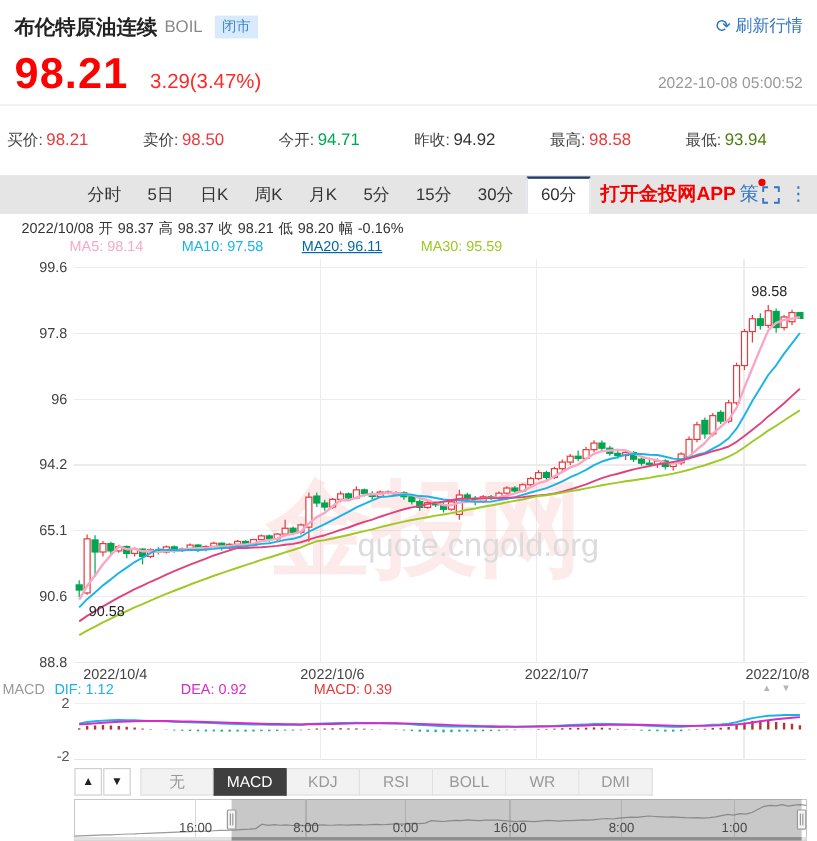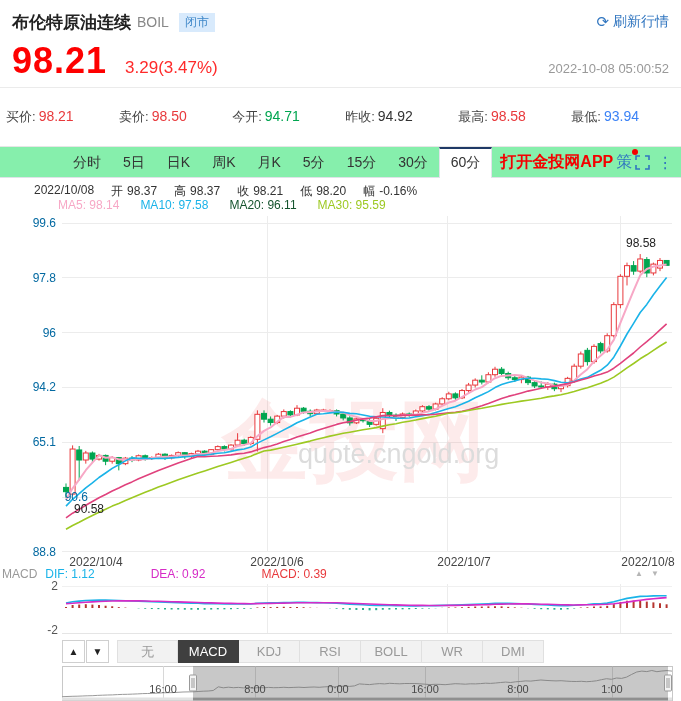--- a/index.html
+++ b/index.html
@@ -14,38 +14,38 @@
   .refresh-ic{font-size:15px;}
   .price-row{display:flex;align-items:baseline;margin-top:6px;}
   .big-price{font-size:36px;font-weight:bold;color:#fe0000;letter-spacing:1px;}
   .chg{font-size:17px;color:#fe2a2a;margin-left:18px;}
   .stamp{margin-left:auto;color:#999;font-size:13px;}
   
   .quote-row{box-sizing:border-box;height:58px;display:flex;align-items:center;justify-content:space-between;padding:0 42px 0 6px;}
   .q-item{font-size:13px;color:#444;white-space:nowrap;}
   .q-item b{font-weight:normal;font-size:14px;margin-left:3px;}
   
-  .tabbar{box-sizing:border-box;height:32px;background:#86efac;border-top:1px solid #e6e6e6;border-bottom:1px solid #dfe3e8;display:flex;align-items:stretch;padding-left:62px;}
+  .tabbar{box-sizing:border-box;height:32px;background:#e5e5e5;border-top:1px solid #e6e6e6;border-bottom:1px solid #dfe3e8;display:flex;align-items:stretch;padding-left:62px;}
   .ptab{font-size:14px;color:#333;line-height:30px;padding:0 11px;cursor:pointer;}
   .ptab.active{background:#fff;border-top:2px solid #1f3a66;border-left:1px solid #e0e4ea;border-right:1px solid #e0e4ea;line-height:27px;margin-bottom:-1px;text-align:right;}
   .tab-right{display:flex;align-items:center;margin-left:8px;gap:3px;}
   .applink{color:#f40000;font-weight:bold;font-size:16px;cursor:pointer;white-space:nowrap;}
   .strat{color:#3176c0;font-size:16px;cursor:pointer;position:relative;}
   .strat .dot{position:absolute;top:-3px;right:-6px;width:6px;height:6px;border-radius:50%;background:#f40000;}
   .fs-ic{cursor:pointer;display:flex;}
   .more-ic{color:#3176c0;font-size:16px;cursor:pointer;padding:0 4px;}
   
   .info-wrap{padding-top:5px;}
-  .ohlc-row{height:14px;font-size:12px;color:#333;padding-left:34px;display:flex;gap:13px;}
+  .ohlc-row{height:14px;font-size:12px;color:#333;padding-left:18px;display:flex;align-items:center;}
   .ohlc-row .it span{margin-left:4px;}
-  .ma-row{height:14px;font-size:12px;padding-left:58px;display:flex;gap:21px;margin-top:1px;}
+  .ma-row{height:14px;font-size:12px;padding-left:58px;display:flex;gap:32px;margin-top:1px;}
   
   .region{position:relative;height:486px;margin-top:4px;}
   #chart-svg{position:absolute;left:0;top:0;}
-  .ytick{position:absolute;width:56px;text-align:right;font-size:12px;color:#0369a1;line-height:14px;}
+  .ytick{position:absolute;width:56px;text-align:right;font-size:12px;color:#404040;line-height:14px;}
   .xlab{position:absolute;top:339px;font-size:12px;color:#444;transform:translateX(-50%);white-space:nowrap;}
   .anno{position:absolute;font-size:12px;color:#222;}
   .macd-legend{position:absolute;left:2px;top:351px;height:14px;font-size:12px;display:flex;gap:0;}
   .macd-legend .pl{color:#999;margin-right:8px;}
   .collapse{position:absolute;right:19px;top:353px;font-size:8px;color:#b5b5b5;letter-spacing:3px;cursor:pointer;}
   
   .ind-bar{position:absolute;left:62px;top:424px;display:flex;height:23px;}
   .arrow-btn{box-sizing:border-box;width:23px;height:23px;border:1px solid #cfcfcf;background:#fff;color:#222;font-size:10px;text-align:center;line-height:21px;cursor:pointer;}
   .arrow-btn+.arrow-btn{margin-left:1px;}
   .ind-tabs{display:flex;margin-left:8px;}
@@ -72,21 +72,21 @@
     <span class="stamp">2022-10-08 05:00:52</span>
   </div>
 </div>
 
 <div class="quote-row" id="quote-row">
     <span class="q-item"><span>买价:</span><b style="color: rgb(232, 57, 60);">98.21</b></span>
     <span class="q-item"><span>卖价:</span><b style="color: rgb(232, 57, 60);">98.50</b></span>
     <span class="q-item"><span>今开:</span><b style="color: rgb(0, 165, 80);">94.71</b></span>
     <span class="q-item"><span>昨收:</span><b style="color: rgb(51, 51, 51);">94.92</b></span>
     <span class="q-item"><span>最高:</span><b style="color: rgb(232, 57, 60);">98.58</b></span>
-    <span class="q-item"><span>最低:</span><b style="color: #3b82f6;">93.94</b></span>
+    <span class="q-item"><span>最低:</span><b style="color: #4d7c0f;">93.94</b></span>
   </div>
 
 <div class="tabbar">
   <span id="ptabs" style="display:flex">
       <span class="ptab">分时</span>
       <span class="ptab">5日</span>
       <span class="ptab">日K</span>
       <span class="ptab">周K</span>
       <span class="ptab">月K</span>
       <span class="ptab">5分</span>
@@ -111,21 +111,21 @@
     <span class="it">2022/10/08</span>
   <span class="it"><span>开</span><span>98.37</span></span>
       <span class="it"><span>高</span><span>98.37</span></span>
       <span class="it"><span>收</span><span>98.21</span></span>
       <span class="it"><span>低</span><span>98.20</span></span>
       <span class="it"><span>幅</span><span>-0.16%</span></span>
     </div>
   <div class="ma-row" id="ma-row">
       <span style="color: rgb(247, 168, 198);">MA5: 98.14</span>
       <span style="color: rgb(26, 179, 232);">MA10: 97.58</span>
-      <span style="color: #14532d;">MA20: 96.11</span>
+      <span style="color: #0369a1; text-decoration: underline;">MA20: 96.11</span>
       <span style="color: rgb(157, 201, 34);">MA30: 95.59</span>
     </div>
 </div>
 
 <div class="region" id="region">
   <svg id="chart-svg" width="681" height="486">
       <line x1="62" y1="7" x2="672" y2="7" stroke="#ececec" stroke-width="1" shape-rendering="crispEdges"></line>
       <line x1="62" y1="61.83" x2="672" y2="61.83" stroke="#ececec" stroke-width="1" shape-rendering="crispEdges"></line>
       <line x1="62" y1="116.66" x2="672" y2="116.66" stroke="#ececec" stroke-width="1" shape-rendering="crispEdges"></line>
       <line x1="62" y1="171.49" x2="672" y2="171.49" stroke="#ececec" stroke-width="1" shape-rendering="crispEdges"></line>
@@ -473,19 +473,19 @@
         <span class="itab">BOLL</span>
         <span class="itab">WR</span>
         <span class="itab">DMI</span>
       </span>
   </div>
 <div class="ytick" style="top: 0px;">99.6</div>
     <div class="ytick" style="top: 54.83px;">97.8</div>
     <div class="ytick" style="top: 109.66px;">96</div>
     <div class="ytick" style="top: 164.49px;">94.2</div>
     <div class="ytick" style="top: 219.32px;">65.1</div>
-    <div class="ytick" style="top: 274.15px; padding-left: 32px;">90.6</div>
+    <div class="ytick" style="top: 274.15px;">90.6</div>
     <div class="ytick" style="top: 328.98px;">88.8</div>
     <div class="xlab" style="left: 96px;">2022/10/4</div>
     <div class="xlab" style="left: 277px;">2022/10/6</div>
     <div class="xlab" style="left: 464px;">2022/10/7</div>
     <div class="xlab" style="left: 648px;">2022/10/8</div>
   </div>
 
 </body></html>

